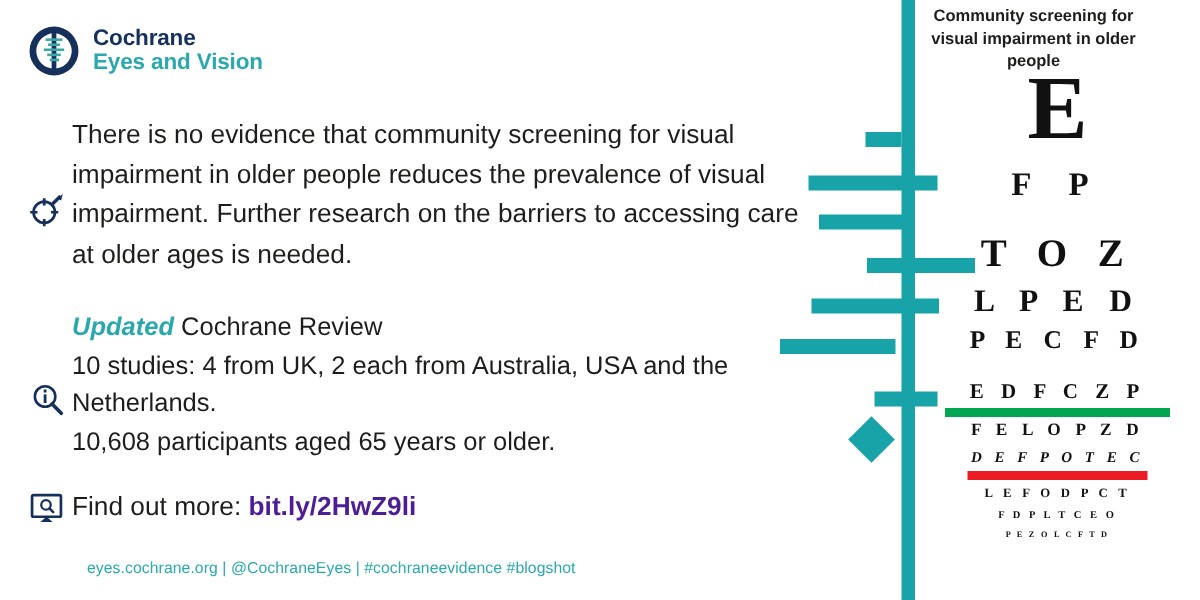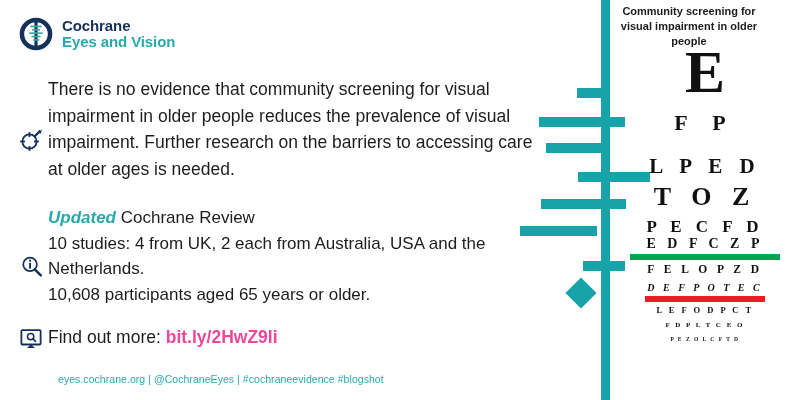--- a/index.html
+++ b/index.html
@@ -103,21 +103,21 @@
     font-size: 17px;
     line-height: 1.5;
     color: #1d1d1b;
   }
   .more-text {
     font-size: 17.5px;
     line-height: 1.3;
     color: #1d1d1b;
   }
   .more-text .link {
-    color: #ec4899;
+    color: #4c1d95;
     font-weight: bold;
   }
 
   .footer {
     position: absolute;
     left: 58px;
     top: 373px;
     font-size: 10.5px;
     color: #2aa9ad;
     letter-spacing: 0.05px;
@@ -276,23 +276,23 @@
     <div class="ci" style="left: 0px; top: 226px; width: 77px; background: rgb(23, 163, 168);"></div>
     <div class="ci" style="left: 63px; top: 261px; width: 42px; background: rgb(23, 163, 168);"></div>
     <div class="diamond" style="left: 50px; top: 282px; background: rgb(23, 163, 168);"></div>
   </div>
 
   <div class="chart">
     <div class="chart-title">Community screening for visual impairment in older people</div>
     <div class="snellen">
         <div class="sr" style="font-size: 60px; letter-spacing: 0px; margin-bottom: 10px;">E</div>
         <div class="sr" style="font-size: 22px; letter-spacing: 10px; margin-bottom: 22px;">F P</div>
+        <div class="sr" style="font-size: 26px; letter-spacing: 7px; margin-bottom: 8px;">T O Z</div>
         <div class="sr" style="font-size: 21px; letter-spacing: 6px; margin-bottom: 7px;">L P E D</div>
-        <div class="sr" style="font-size: 26px; letter-spacing: 7px; margin-bottom: 8px;">T O Z</div>
-        <div class="sr" style="font-size: 17px; letter-spacing: 5px; margin-bottom: 2px;">P E C F D</div>
+        <div class="sr" style="font-size: 17px; letter-spacing: 5px; margin-bottom: 20px;">P E C F D</div>
         <div class="sr" style="font-size: 14px; letter-spacing: 4px; margin-bottom: 3px;">E D F C Z P</div>
         <div class="rule rule-green" style="width: 150px; background: rgb(0, 166, 81);"></div>
         <div class="sr" style="font-size: 11.5px; letter-spacing: 3.5px; margin-bottom: 7px;">F E L O P Z D</div>
         <div class="sr" style="font-size: 10px; letter-spacing: 3px; margin-bottom: 2px; font-style: italic;">D E F P O T E C</div>
         <div class="rule rule-red" style="width: 120px; background: rgb(237, 28, 36);"></div>
         <div class="sr" style="font-size: 8.5px; letter-spacing: 2.5px; margin-bottom: 8px;">L E F O D P C T</div>
         <div class="sr" style="font-size: 7px; letter-spacing: 2px; margin-bottom: 8px;">F D P L T C E O</div>
         <div class="sr" style="font-size: 5.5px; letter-spacing: 1.5px; margin-bottom: 0px;">P E Z O L C F T D</div>
       </div>
   </div>

